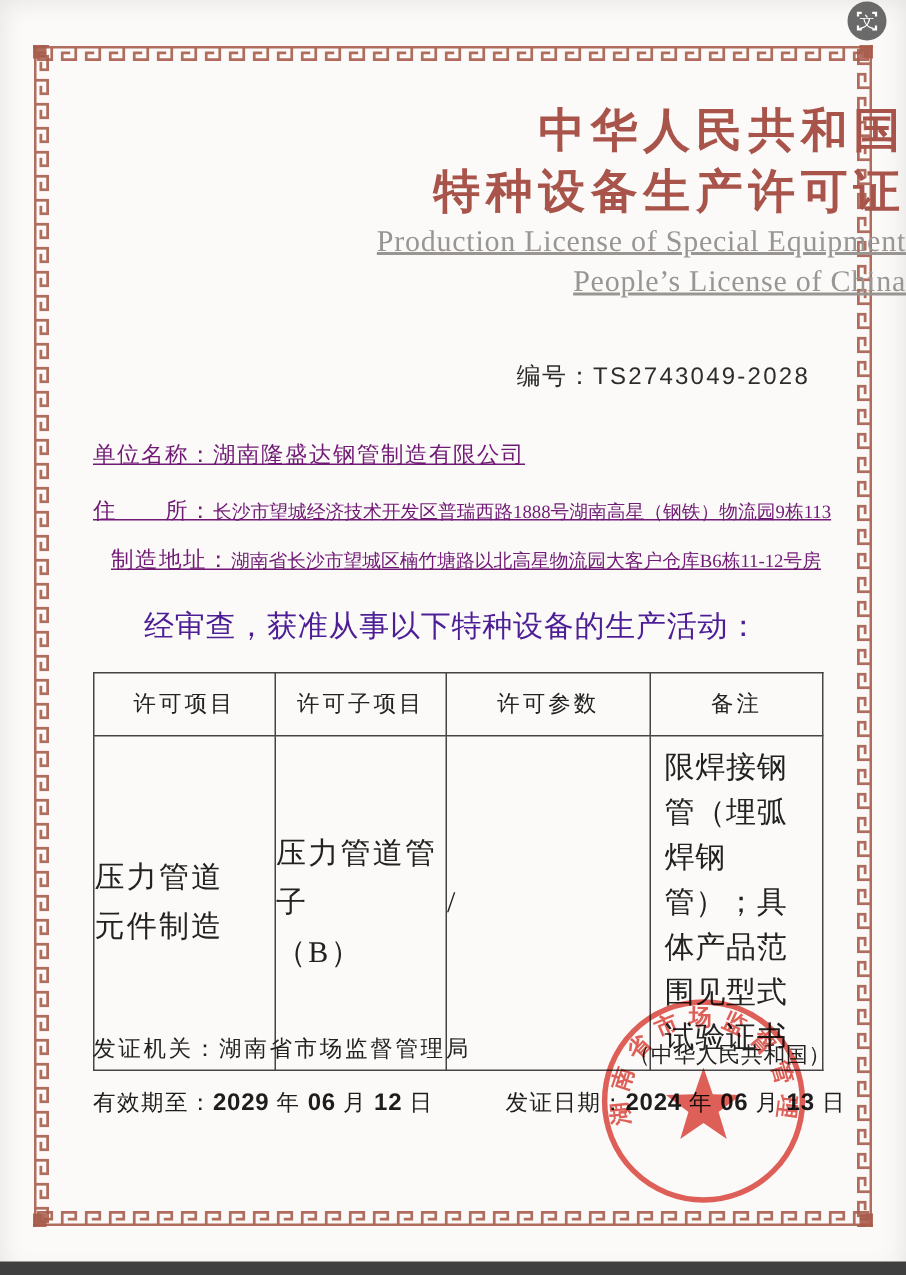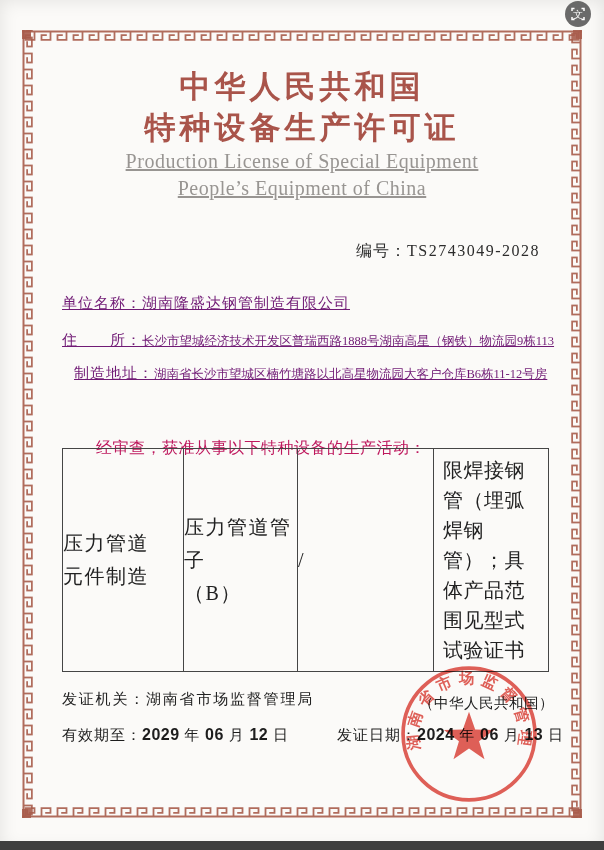--- a/index.html
+++ b/index.html
@@ -19,49 +19,49 @@
     background: #3f3f3f;
   }
 
   
   .frame { position: absolute; left: 22px; top: 30px; }
 
   
   .overlay-icon { position: absolute; left: 562px; top: 0px; cursor: pointer; }
 
   
-  .title-block { position: absolute; left: 0; top: 66px; width: 604px; text-align: center; }
+  .title-block { position: absolute; left: 0; top: 66px; width: 604px; text-align: right; }
   .title-cn {
     font-family: "Liberation Sans", "DejaVu Sans", sans-serif;
     font-weight: bold; color: #a9544a;
     font-size: 31px; letter-spacing: 4px; line-height: 41px;
   }
   .title-en {
     font-family: "Liberation Serif", "DejaVu Serif", serif;
     color: #989592; font-size: 20px; line-height: 27px; letter-spacing: 0.5px; text-decoration: underline;
   }
 
   
   .serial {
     position: absolute; top: 241px; right: 64px;
     font-size: 16px; color: #2c2c2c; letter-spacing: 1px;
   }
-  .serial .ser-val { font-family: Liberation Serif, serif; letter-spacing: 1.5px; }
+  .serial .ser-val { font-family: Liberation Sans, sans-serif; letter-spacing: 1.5px; }
 
   
   .field { position: absolute; left: 62px; white-space: nowrap; color: #701a75; text-decoration: underline; }
   .field .flabel { font-size: 15px; letter-spacing: 1px; }
   .f1 { top: 294px; font-size: 15px; letter-spacing: 1px; }
   .f2 { top: 331px; }
   .f3 { top: 364px; margin-left: 12px; }
   .field .fsmall { font-size: 12.5px; letter-spacing: 0px; }
 
   .statement {
     position: absolute; left: 96px; top: 404px;
-    font-size: 16px; color: #be185d; letter-spacing: 0.5px; margin-top: 34px;
+    font-size: 20px; color: #4c1d95; letter-spacing: 0.5px;
   }
 
   
   table.lic {
     position: absolute; left: 62px; top: 448px;
     width: 486px; border-collapse: collapse; table-layout: fixed;
     color: #222;
   }
   table.lic th, table.lic td { border: 1.5px solid #454545; }
   table.lic th {
@@ -120,21 +120,21 @@
   <svg class="overlay-icon" width="32" height="30" viewBox="0 0 32 30">
     <circle cx="16" cy="14" r="13" fill="#4a4a4a" opacity="0.82"></circle>
     <path d="M10,11 v-2.5 h2.5 M19.5,8.5 h2.5 v2.5 M22,17 v2.5 h-2.5 M12.5,19.5 h-2.5 v-2.5" fill="none" stroke="#ffffff" stroke-width="1.5"></path>
     <text x="16" y="18" text-anchor="middle" font-size="10" fill="#ffffff" font-family="'DejaVu Sans', sans-serif">文</text>
   </svg>
 
   <div class="title-block">
     <div class="title-cn">中华人民共和国</div>
     <div class="title-cn">特种设备生产许可证</div>
     <div class="title-en">Production License of Special Equipment</div>
-    <div class="title-en">People’s Equipment of China</div>
+    <div class="title-en">People’s License of China</div>
   </div>
 
   <div class="serial">
     <span class="ser-label">编号：</span><span class="ser-val">TS2743049-2028</span>
   </div>
 
   <div class="field f1">
     <span class="flabel">单位名称：</span><span>湖南隆盛达钢管制造有限公司</span>
   </div>
   <div class="field f2">
@@ -147,20 +147,26 @@
   <div class="statement">经审查，获准从事以下特种设备的生产活动：</div>
 
   <table class="lic">
     <colgroup>
       <col style="width:121px">
         <col style="width:114px">
         <col style="width:136px">
         <col style="width:115px">
     </colgroup>
     <tbody>
+        <tr>
+      <th>许可项目</th>
+      <th>许可子项目</th>
+      <th>许可参数</th>
+      <th>备注</th>
+    </tr>
     <tr>
       <td class="preline">压力管道
 元件制造</td>
       <td class="preline">压力管道管子
 （B）</td>
       <td>/</td>
       <td class="remark">限焊接钢管（埋弧焊钢管）；具体产品范围见型式试验证书</td>
     </tr>
   </tbody>
     </table>

